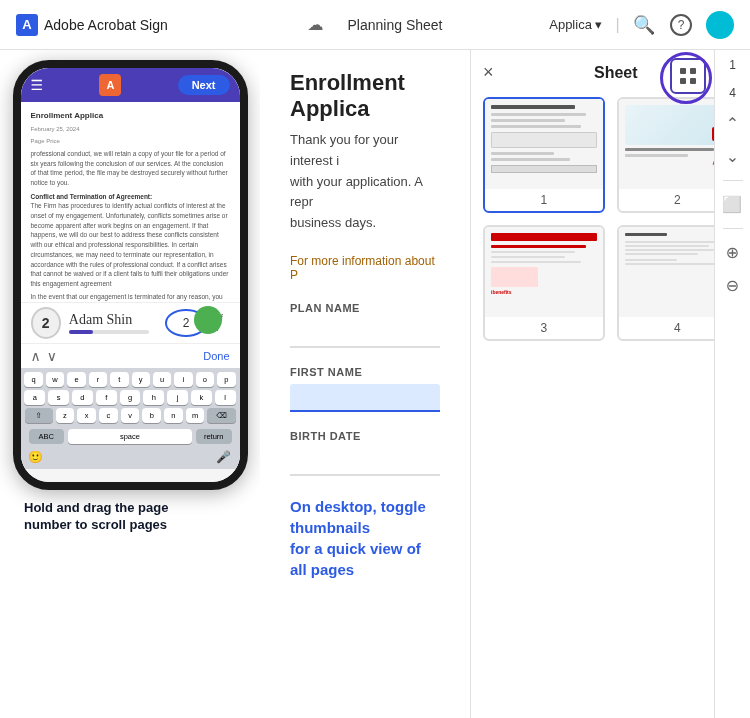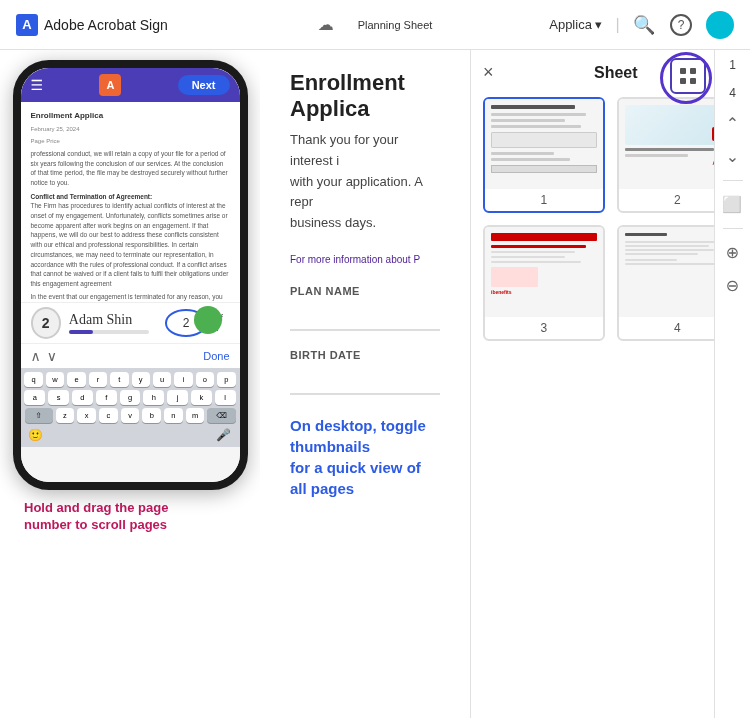--- a/index.html
+++ b/index.html
@@ -10,21 +10,21 @@
       display: flex; align-items: center; height: 50px;
       border-bottom: 1px solid #e0e0e0; padding: 0 16px;
       background: #fff; position: relative; z-index: 10;
     }
     .header-logo { display: flex; align-items: center; gap: 6px; margin-right: auto; }
     .header-logo-icon { width: 22px; height: 22px; background: #2d5be3; border-radius: 3px; display: flex; align-items: center; justify-content: center; }
     .header-logo-icon span { color: #fff; font-size: 13px; font-weight: bold; }
     .header-logo-text { font-size: 14px; color: #222; font-weight: 500; }
     .header-center { display: flex; align-items: center; gap: 6px; position: absolute; left: 50%; transform: translateX(-50%); }
     .header-cloud-icon { color: #666; font-size: 16px; }
-    .header-doc-title { font-size: 11px; color: #333; margin-left: 18px; }
+    .header-doc-title { font-size: 14px; color: #333; margin-left: 18px; }
     .header-right { display: flex; align-items: center; gap: 14px; margin-left: auto; }
     .header-options { font-size: 13px; color: #333; cursor: pointer; display: flex; align-items: center; gap: 3px; }
     .header-search { font-size: 18px; color: #555; cursor: pointer; }
     .header-help { width: 22px; height: 22px; border-radius: 50%; border: 2px solid #555; display: flex; align-items: center; justify-content: center; font-size: 12px; color: #555; cursor: pointer; }
     .header-avatar { width: 28px; height: 28px; border-radius: 50%; background: #00bcd4; cursor: pointer; }
 
     
     .main-layout { display: flex; height: calc(718px - 50px); }
 
     
@@ -62,21 +62,21 @@
     .key { background: #fff; border-radius: 4px; padding: 3px 0; font-size: 7.5px; text-align: center; flex: 1; min-width: 0; color: #000; box-shadow: 0 1px 0 rgba(0,0,0,0.3); }
     .key-dark { background: #adb5bd; color: #000; }
     .key-wide { flex: 1.5; }
     .keyboard-bottom { display: flex; align-items: center; justify-content: space-between; padding: 3px 4px 4px; }
     .key-abc { background: #adb5bd; border-radius: 4px; padding: 3px 10px; font-size: 7.5px; }
     .key-space-main { background: #fff; border-radius: 4px; padding: 3px 0; font-size: 7.5px; flex: 1; margin: 0 4px; text-align: center; box-shadow: 0 1px 0 rgba(0,0,0,0.3); }
     .key-return { background: #adb5bd; border-radius: 4px; padding: 3px 8px; font-size: 7.5px; }
 
     
     .bottom-caption { padding: 10px 14px 0; }
-    .caption-title { font-size: 13px; font-weight: 700; color: #be185d; line-height: 1.3; }
+    .caption-title { font-size: 13px; font-weight: 700; color: #0f172a; line-height: 1.3; }
 
     
     .center-panel { flex: 1; background: #f8f8f8; position: relative; overflow: hidden; }
     .doc-area { padding: 20px 30px; background: #fff; height: 100%; position: relative; }
     .enrollment-title { font-size: 22px; font-weight: bold; color: #222; margin-bottom: 8px; }
     .enrollment-text { font-size: 13px; color: #444; line-height: 1.6; margin-bottom: 20px; }
 
     .form-field { margin-bottom: 18px; }
     .form-label { font-size: 11px; font-weight: 600; color: #555; letter-spacing: 0.5px; margin-bottom: 6px; text-transform: uppercase; }
 
@@ -229,20 +229,25 @@
             <div class="key key-dark key-wide">⇧</div>
             <div class="key">z</div>
             <div class="key">x</div>
             <div class="key">c</div>
             <div class="key">v</div>
             <div class="key">b</div>
             <div class="key">n</div>
             <div class="key">m</div>
             <div class="key key-dark key-wide">⌫</div>
           </div>
+          <div class="keyboard-bottom">
+            <div class="key-abc">ABC</div>
+            <div class="key-space-main">space</div>
+            <div class="key-return">return</div>
+          </div>
           <div style="display:flex;justify-content:space-between;padding:2px 4px 5px;">
             <span style="font-size:12px;">🙂</span>
             <span style="font-size:12px;">🎤</span>
           </div>
         </div>
       </div>
     </div>
 
     <div class="bottom-caption">
       <div class="caption-title">Hold and drag the page<br>number to scroll pages</div>
@@ -250,27 +255,31 @@
   </div>
 
   <div class="center-panel">
     <div class="doc-area">
       <div class="enrollment-title">Enrollment Applica</div>
       <div class="enrollment-text">
         Thank you for your interest i<br>
         with your application. A repr<br>
         business days.
       </div>
-      <div style="font-size:10px;color:#4c1d95;margin-bottom:20px;">For more information about P</div>
+      <div style="font-size:12px;color:#a16207;margin-bottom:20px;">For more information about P</div>
 
       <div class="form-field">
         <div class="form-label">PLAN NAME</div>
         <div style="border-bottom:2px solid #ddd;height:28px;"></div>
       </div>
 
+      <div class="form-field">
+        <div class="form-label">FIRST NAME</div>
+        <div style="background:#dbeafe;border-bottom:2px solid #2d5be3;height:28px;border-radius:3px 3px 0 0;"></div>
+      </div>
 
       <div class="form-field">
         <div class="form-label">BIRTH DATE</div>
         <div style="border-bottom:2px solid #ddd;height:28px;"></div>
       </div>
 
 
 
       <div class="desktop-tip">
         <div class="desktop-tip-text">On desktop, toggle thumbnails<br>for a quick view of all pages</div>

